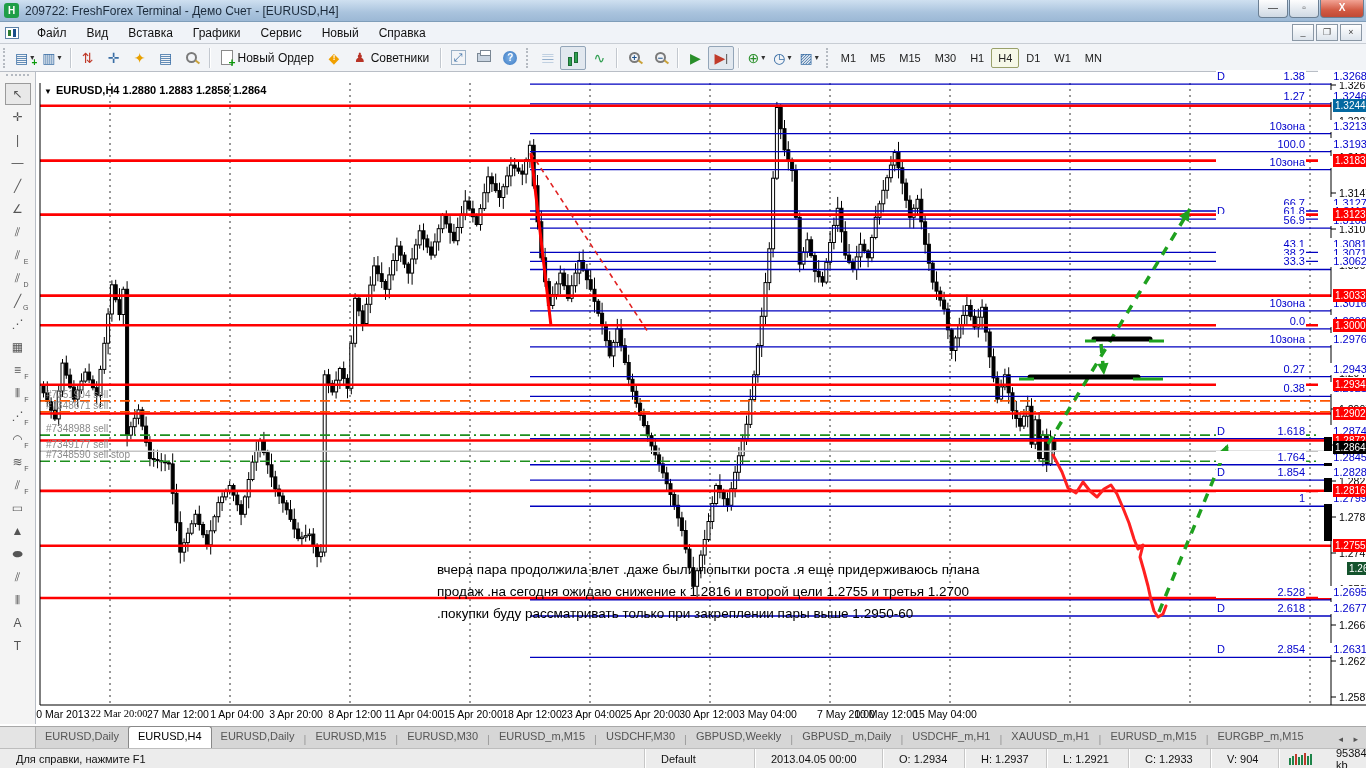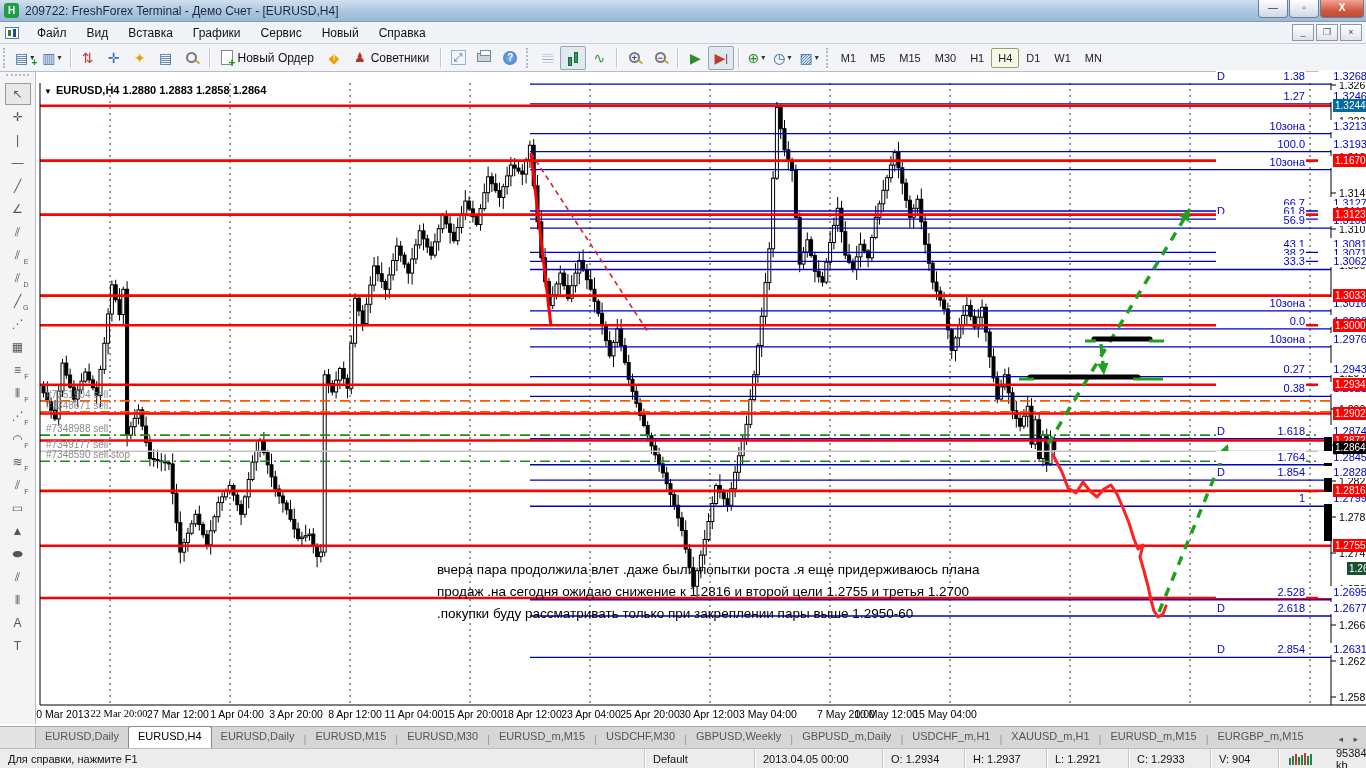--- a/index.html
+++ b/index.html
@@ -94,21 +94,21 @@
     border-top:1px solid #a8a8a8; display:flex; align-items:flex-end; z-index:6; }
   .tab-stub { width:36px; height:21px; background:#e4e4e4; border-right:1px solid #b0b0b0; }
   .tab { font-size:11px; color:#555; padding:3px 9px 4px 9px; height:21px; position:relative; }
   .tab.active { background:#fff; color:#000; border:1px solid #888; border-bottom:none; border-radius:3px 3px 0 0; height:22px; }
   .tab-sep { color:#999; font-size:11px; padding:3px 0; }
   .tab-arrows { position:absolute; right:4px; bottom:4px; font-size:9px; color:#555; letter-spacing:4px; }
 
   
   .statusbar { position:absolute; left:0; top:748px; width:1366px; height:20px; background:#ececec;
     border-top:1px solid #bdbdbd; display:flex; align-items:center; font-size:11px; color:#111; z-index:6; }
-  .sb-panel { padding:2px 8px; height:20px; line-height:16px; border-right:1px solid #c6c6c6; box-shadow:1px 0 0 #fff; }
+  .sb-panel { padding:2px 16px; height:20px; line-height:16px; border-right:1px solid #c6c6c6; box-shadow:1px 0 0 #fff; }
   .sb-help { flex:0 0 645px; }
   .sb-hist { display:flex; align-items:flex-end; gap:1px; height:12px; padding:0 10px; }
   .sb-hist i { display:block; width:2px; }
 </style>
 </head>
 <body>
 
 <div class="app">
 
   <div class="titlebar">
@@ -978,21 +978,21 @@
       <div class="px-tick chart-label" style="top:403px;">1.2907</div>
       <div class="px-tick chart-label" style="top:439px;">1.2867</div>
       <div class="px-tick chart-label" style="top:475px;">1.2827</div>
       <div class="px-tick chart-label" style="top:511px;">1.2787</div>
       <div class="px-tick chart-label" style="top:547px;">1.2747</div>
       <div class="px-tick chart-label" style="top:583px;">1.2707</div>
       <div class="px-tick chart-label" style="top:619px;">1.2667</div>
       <div class="px-tick chart-label" style="top:655px;">1.2627</div>
       <div class="px-tick chart-label" style="top:691px;">1.2587</div>
       <div class="px-label" style="background:#0369a1;top:99px;">1.3244</div>
-      <div class="px-label" style="background:#ff0000;top:154px;">1.1670</div>
+      <div class="px-label" style="background:#ff0000;top:154px;">1.3183</div>
       <div class="px-label" style="background:#ff0000;top:208px;">1.3123</div>
       <div class="px-label" style="background:#ff0000;top:289px;">1.3033</div>
       <div class="px-label" style="background:#ff0000;top:319px;">1.3000</div>
       <div class="px-label" style="background:#ff0000;top:378px;">1.2934</div>
       <div class="px-label" style="background:#ff0000;top:407px;">1.2902</div>
       <div class="px-label" style="background:#ff0000;top:434px;">1.2872</div>
       <div class="px-label" style="background:#ff0000;top:484px;">1.2816</div>
       <div class="px-label" style="background:#ff0000;top:539px;">1.2755</div>
       <div class="px-label" style="background:#14532d;top:562px;margin-left:14px;">1.2697</div>
       <div class="px-label" style="background:#000000;top:441px;">1.2864</div>

